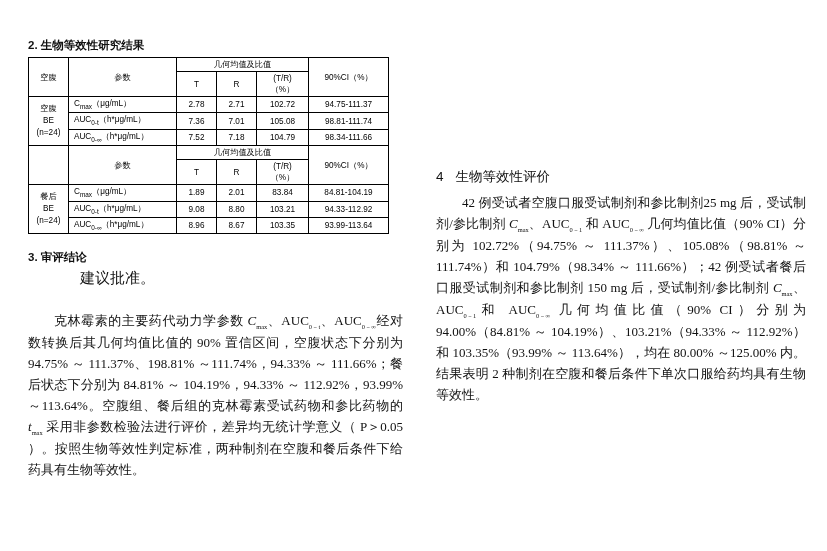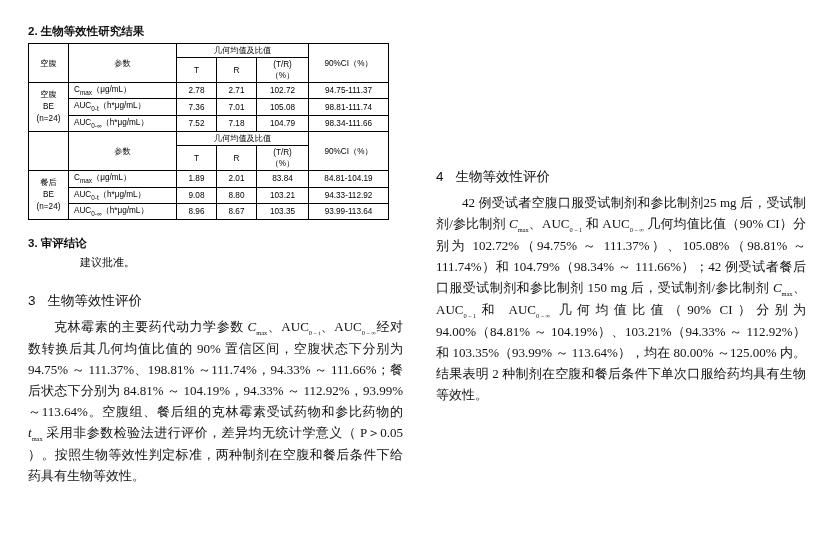--- a/index.html
+++ b/index.html
@@ -80,33 +80,33 @@
   .para {
     font-size: 13px;
     line-height: 1.62;
     text-align: justify;
     text-justify: inter-ideograph;
     margin: 0;
     color: #111;
   }
   .para.indent { text-indent: 26px; }
   .note {
-    font-size: 11px;
+    font-size: 15px;
     margin: 4px 0 0 52px;
     font-family: "Liberation Sans", sans-serif;
   }
   .gap-md { height: 16px; }
   .gap-lg { height: 22px; }
 </style>
 </head>
 <body>
 
 <div class="page">
 
-  <div class="col col-left" style="top:24px;">
+  <div class="col col-left" style="top:38px;">
 
     <div class="sec-head-small">2. 生物等效性研究结果</div>
 
     <table class="bedata">
       <colgroup>
         <col style="width:40px">
         <col style="width:108px">
         <col style="width:40px">
         <col style="width:40px">
         <col style="width:52px">
@@ -191,23 +191,20 @@
           <td>93.99-113.64</td>
         </tr>
       </tbody>
     </table>
 
     <div class="gap-md"></div>
     <div class="sec-head-small">3. 审评结论</div>
     <div class="note">建议批准。</div>
 
     <div class="gap-lg"></div>
-    <div class="big-head">
-      <span class="num">3</span><span>生物等效性评价</span>
-    </div>
 
     <p class="para indent"><span>克林霉素的主要药代动力学参数 </span><span class="ital">C</span><span class="sub">max</span><span>、AUC</span><span class="sub">0－t</span><span>、</span><span>AUC</span><span class="sub">0－∞</span><span>经对数转换后其几何均值比值的 90% 置信区间，空腹状态下分别为 94.75% ～ 111.37%、198.81% ～111.74%，94.33% ～ 111.66%；餐后状态下分别为 84.81% ～ 104.19%，94.33% ～ 112.92%，93.99% ～113.64%。空腹组、餐后组的克林霉素受试药物和参比药物的 </span><span class="ital">t</span><span class="sub">max</span><span> 采用非参数检验法进行评价，差异均无统计学意义（ P＞0.05 ）。按照生物等效性判定标准，两种制剂在空腹和餐后条件下给药具有生物等效性。</span></p>
   </div>
 
   <div class="col col-right" style="top:168px;">
     <div class="big-head">
       <span class="num">4</span><span>生物等效性评价</span>
     </div>
 
     <p class="para indent"><span>42 例受试者空腹口服受试制剂和参比制剂25 mg 后，受试制剂/参比制剂 </span><span class="ital">C</span><span class="sub">max</span><span>、AUC</span><span class="sub">0－1</span><span> 和 AUC</span><span class="sub">0－∞</span><span> 几何均值比值（90% CI）分别为 102.72%（94.75% ～ 111.37%）、105.08%（98.81% ～ 111.74%）和 104.79%（98.34% ～ 111.66%）；42 例受试者餐后口服受试制剂和参比制剂 150 mg 后，受试制剂/参比制剂 </span><span class="ital">C</span><span class="sub">max</span><span>、AUC</span><span class="sub">0－1</span><span>和 AUC</span><span class="sub">0－∞</span><span> 几何均值比值（90% CI）分别为 94.00%（84.81% ～ 104.19%）、103.21%（94.33% ～ 112.92%）和 103.35%（93.99% ～ 113.64%），均在 80.00% ～125.00% 内。结果表明 2 种制剂在空腹和餐后条件下单次口服给药均具有生物等效性。</span></p>

